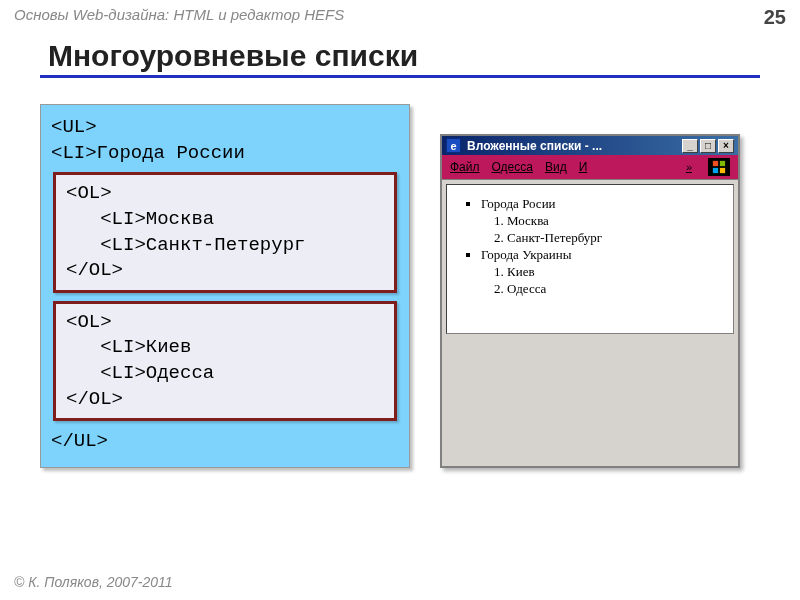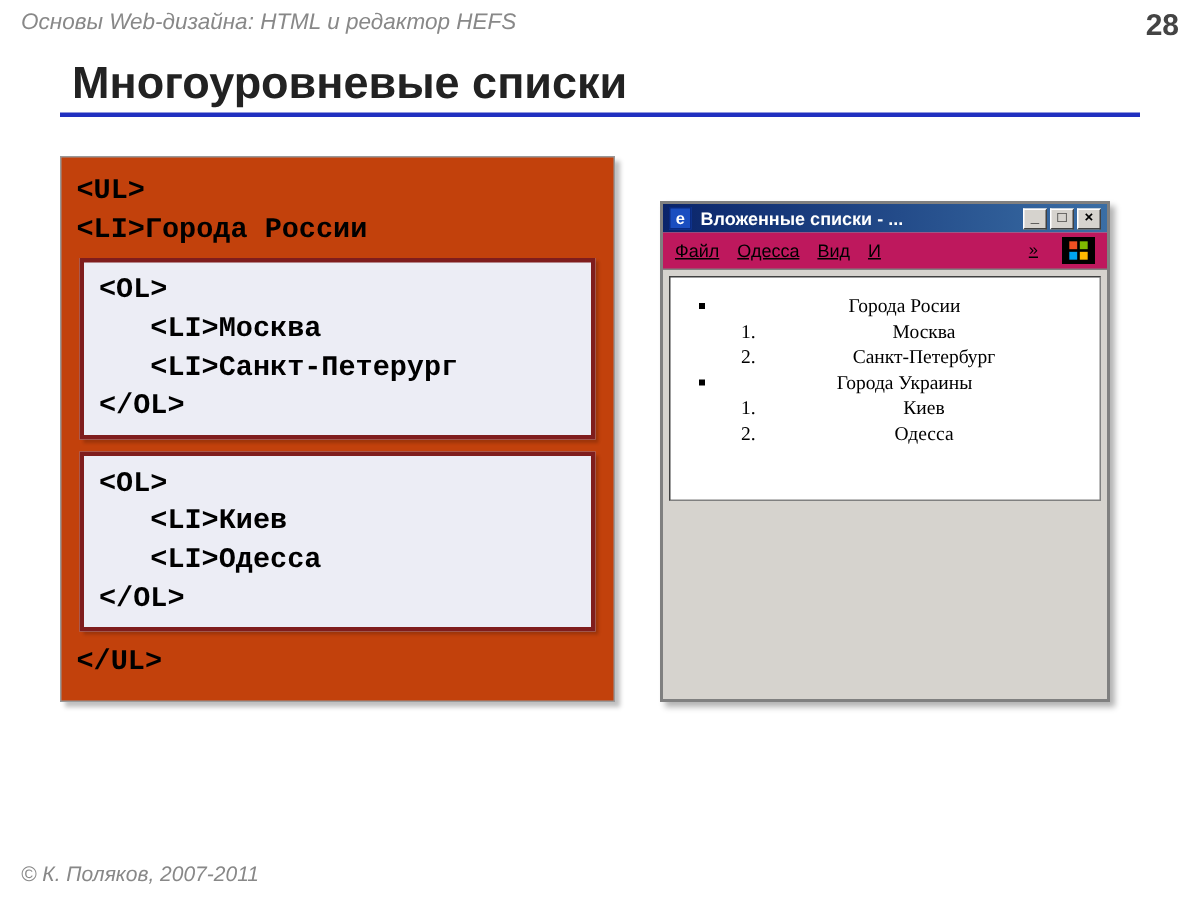--- a/index.html
+++ b/index.html
@@ -23,25 +23,25 @@
   .page-num { font-weight: bold; color: #444; font-style: normal; font-size: 20px;}
   .title-wrap { padding: 0 40px; margin-top: 8px; }
   .title {
     font-size: 30px; font-weight: bold; color: #222;
     border-bottom: 3px solid #2030c0;
     padding-left: 8px; padding-bottom: 2px;
   }
   .content { display: flex; padding: 26px 34px 0 40px; gap: 30px; }
   .codecol { width: 370px; }
   .codebox {
-    background: #c2410c;
+    background: #7dd3fc;
     border: 1px solid #999;
     box-shadow: 3px 3px 3px rgba(0,0,0,0.25);
     font-family: "Courier New", monospace;
-    font-weight: bold;
+    font-weight: normal;
     font-size: 19px;
     line-height: 1.35;
     padding: 10px 10px 12px 10px;
     color: #000;
   }
   .inner {
     background: #ecedf5;
     border: 3px solid #7f1d1d;
     box-shadow: 2px 2px 2px rgba(0,0,0,0.2);
     margin: 6px 2px 8px 2px;
@@ -90,36 +90,35 @@
     display: inline-flex; align-items: center; justify-content: center;
     color: #fff; font-size: 12px;
   }
   .winlogo svg { width: 14px; height: 14px; }
   .viewport {
     background: #fff; margin: 4px; border: 1px solid #808080;
     border-top-color: #404040; border-left-color: #404040;
     padding: 10px 8px 14px 8px;
     font-family: "Times New Roman", serif; font-size: 13px;
     min-height: 150px;
-    text-align: center;
   }
   .viewport ul { list-style: square; padding-left: 26px; }
   .viewport ol { list-style: decimal; padding-left: 20px; margin-left: 6px; }
   .viewport li { margin: 1px 0; }
   .footer {
     position: absolute; bottom: 10px; left: 14px;
     color: #888; font-style: italic; font-size: 14px;
   }
 </style>
 </head>
 <body>
 
 <div class="header-bar">
   <span>Основы Web-дизайна: HTML и редактор HEFS</span>
-  <span class="page-num">28</span>
+  <span class="page-num">25</span>
 </div>
 
 <div class="title-wrap">
   <div class="title">Многоуровневые списки</div>
 </div>
 
 <div class="content">
   <div class="codecol">
     <div class="codebox">
       <div>&lt;UL&gt;</div>

